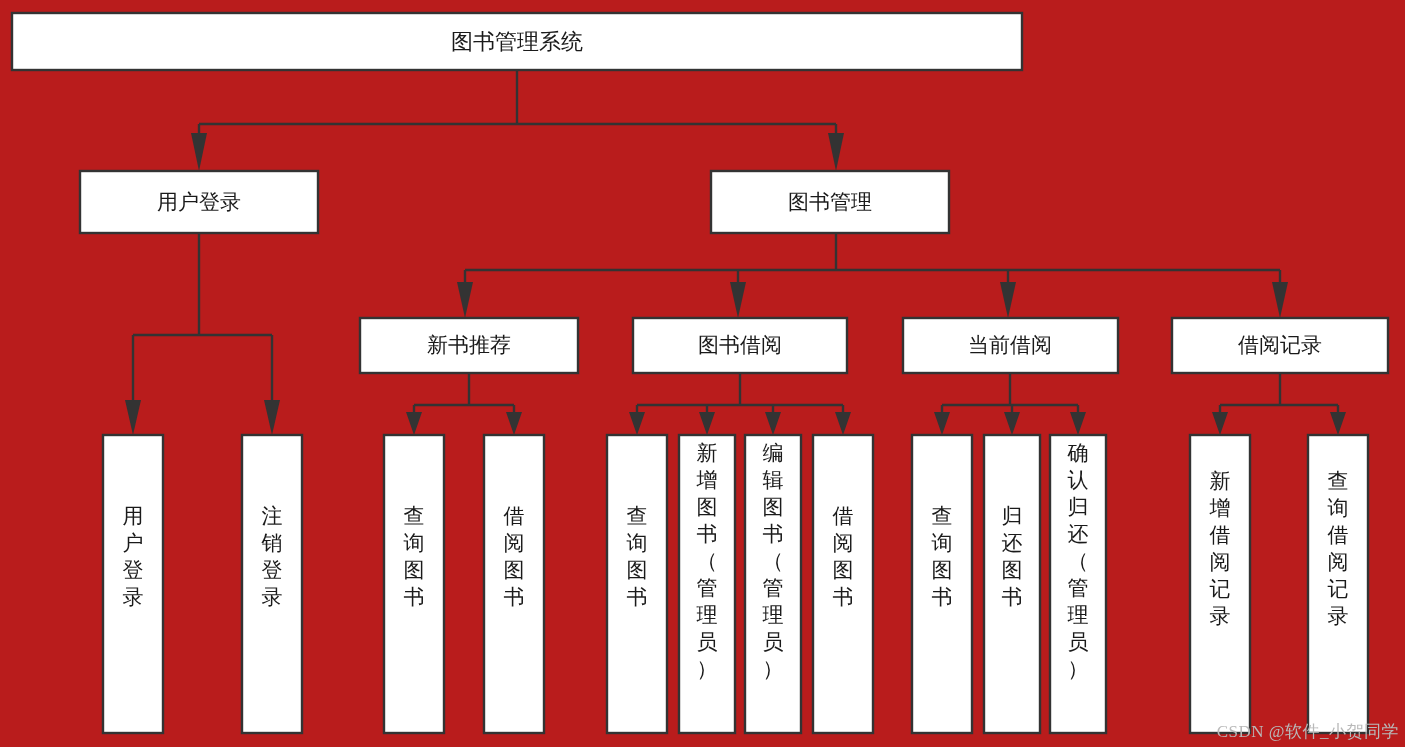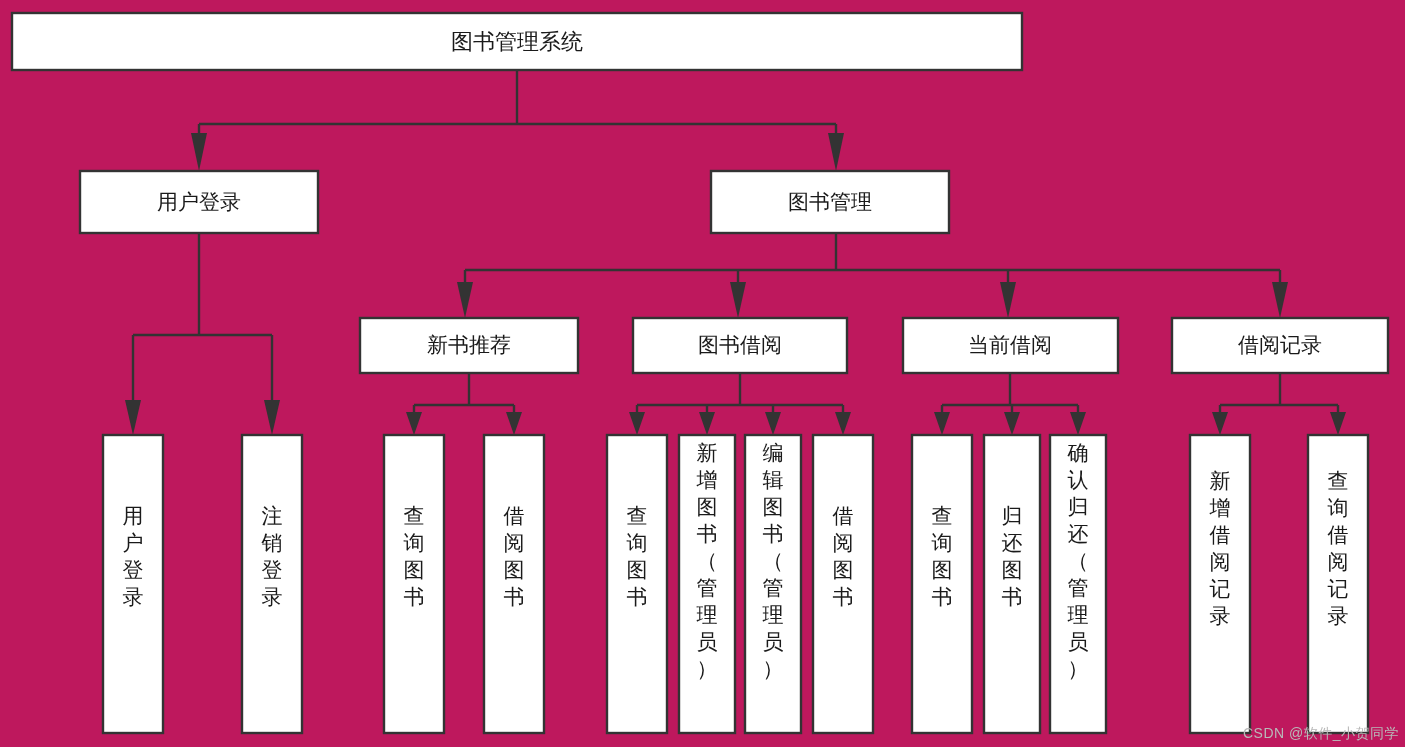--- a/index.html
+++ b/index.html
@@ -10,21 +10,21 @@
   body {
     width: 1405px;
     height: 747px;
     font-family: "Liberation Sans", "DejaVu Sans", sans-serif;
     overflow: hidden;
   }
   #diagram-root {
     position: relative;
     width: 1405px;
     height: 747px;
-    background: #be185d;
+    background: #b91c1c;
   }
   svg#tree-canvas {
     position: absolute;
     left: 0;
     top: 0;
     width: 1405px;
     height: 747px;
   }
   .node-box {
     fill: #ffffff;
@@ -54,22 +54,22 @@
   }
   .arrow-head {
     fill: #333333;
     stroke: none;
   }
   .watermark {
     position: absolute;
     right: 6px;
     bottom: 4px;
     color: #b9b9b9;
-    font-size: 14px;
-    font-family: Liberation Sans, sans-serif;
+    font-size: 17px;
+    font-family: Liberation Serif, serif;
     white-space: nowrap;
     letter-spacing: 0.5px;
   }
 </style>
 </head>
 <body>
 
 <div id="diagram-root">
 
   <svg id="tree-canvas" viewBox="0 0 1405 747">

